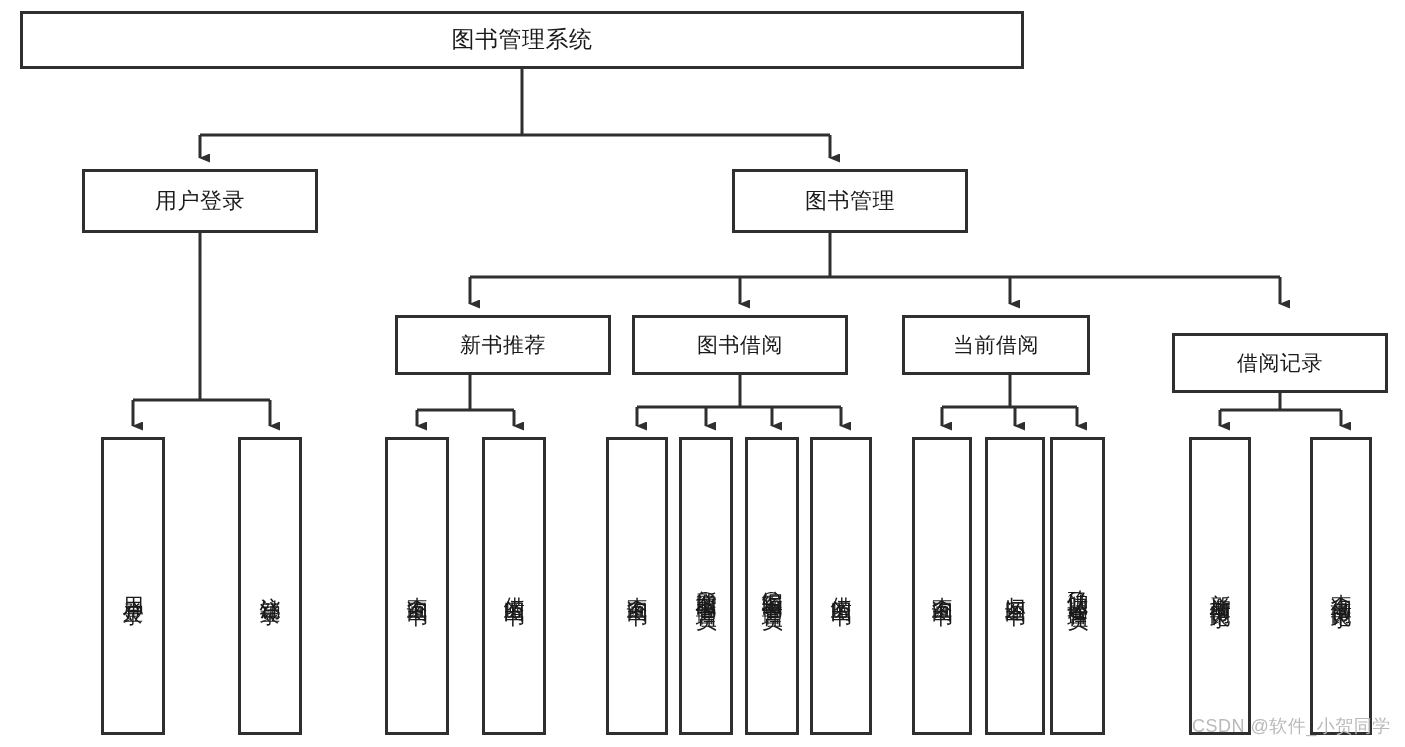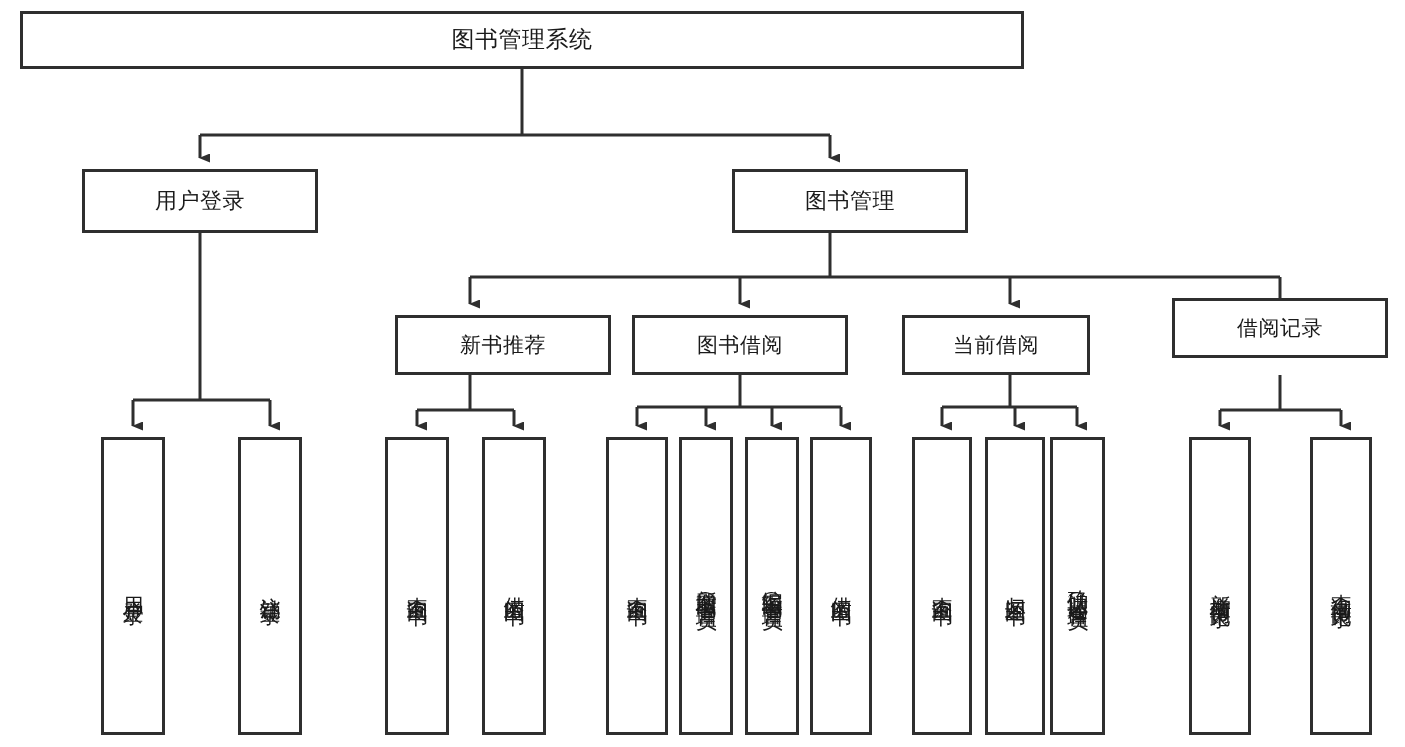--- a/index.html
+++ b/index.html
@@ -137,21 +137,21 @@
   <div id="lvl3-host">
       <div class="node lvl3" style="left: 362px; top: 315px; width: 216px; height: 60px; margin-left: 33px;">
         <span class="lbl">新书推荐</span>
       </div>
       <div class="node lvl3" style="left: 632px; top: 315px; width: 216px; height: 60px;">
         <span class="lbl">图书借阅</span>
       </div>
       <div class="node lvl3" style="left: 902px; top: 315px; width: 188px; height: 60px;">
         <span class="lbl">当前借阅</span>
       </div>
-      <div class="node lvl3" style="left: 1172px; top: 298px; width: 216px; height: 60px;">
+      <div class="node lvl3" style="left: 1172px; top: 333px; width: 216px; height: 60px;">
         <span class="lbl">借阅记录</span>
       </div>
     </div>
 
   <div id="leaf-host">
       <div class="node leaf" style="left: 101px; top: 437px; width: 64px; height: 298px;">
         <span class="lbl">用户登录</span>
       </div>
       <div class="node leaf" style="left: 238px; top: 437px; width: 64px; height: 298px;">
         <span class="lbl">注销登录</span>
@@ -184,14 +184,15 @@
         <span class="lbl">确认归还（管理员）</span>
       </div>
       <div class="node leaf" style="left: 1189px; top: 437px; width: 62px; height: 298px;">
         <span class="lbl">新增借阅记录</span>
       </div>
       <div class="node leaf" style="left: 1310px; top: 437px; width: 62px; height: 298px;">
         <span class="lbl">查询借阅记录</span>
       </div>
     </div>
 
+  <div class="watermark" style="left:1192px; top:714px;">CSDN @软件_小贺同学</div>
 
 </div>
 
 </body></html>

